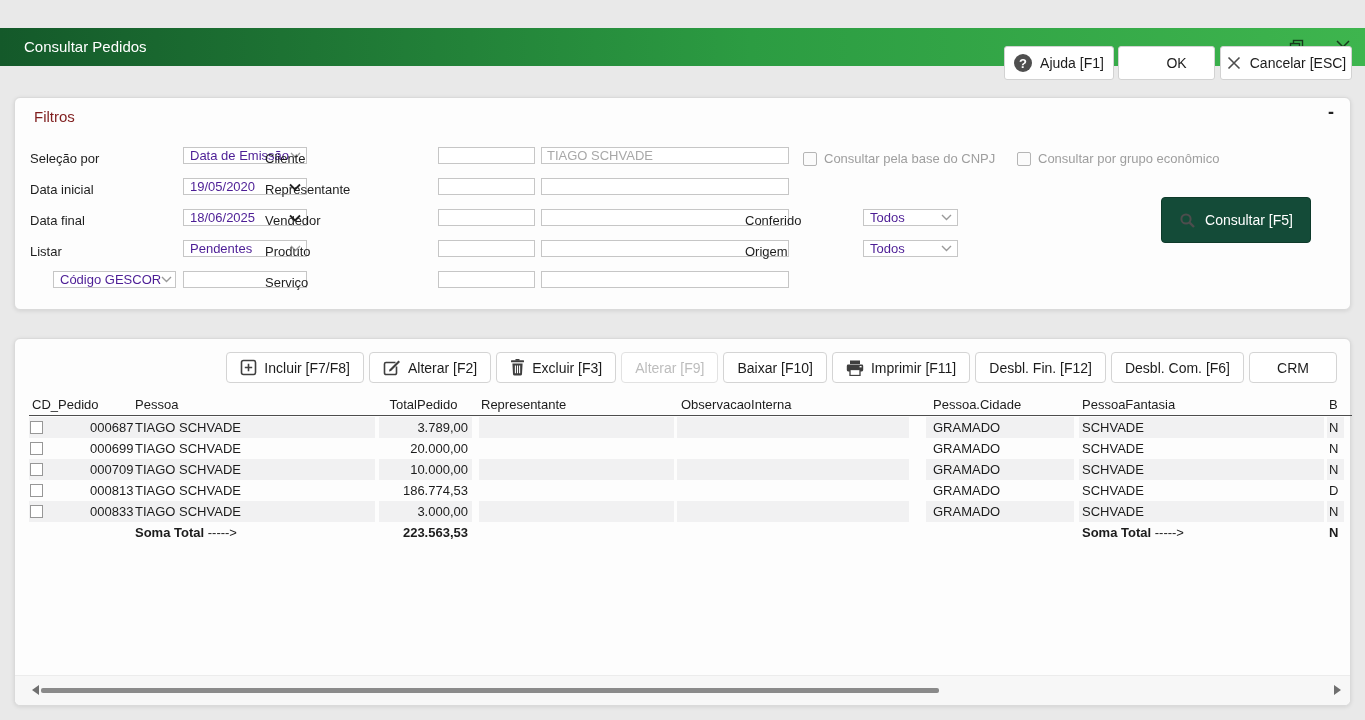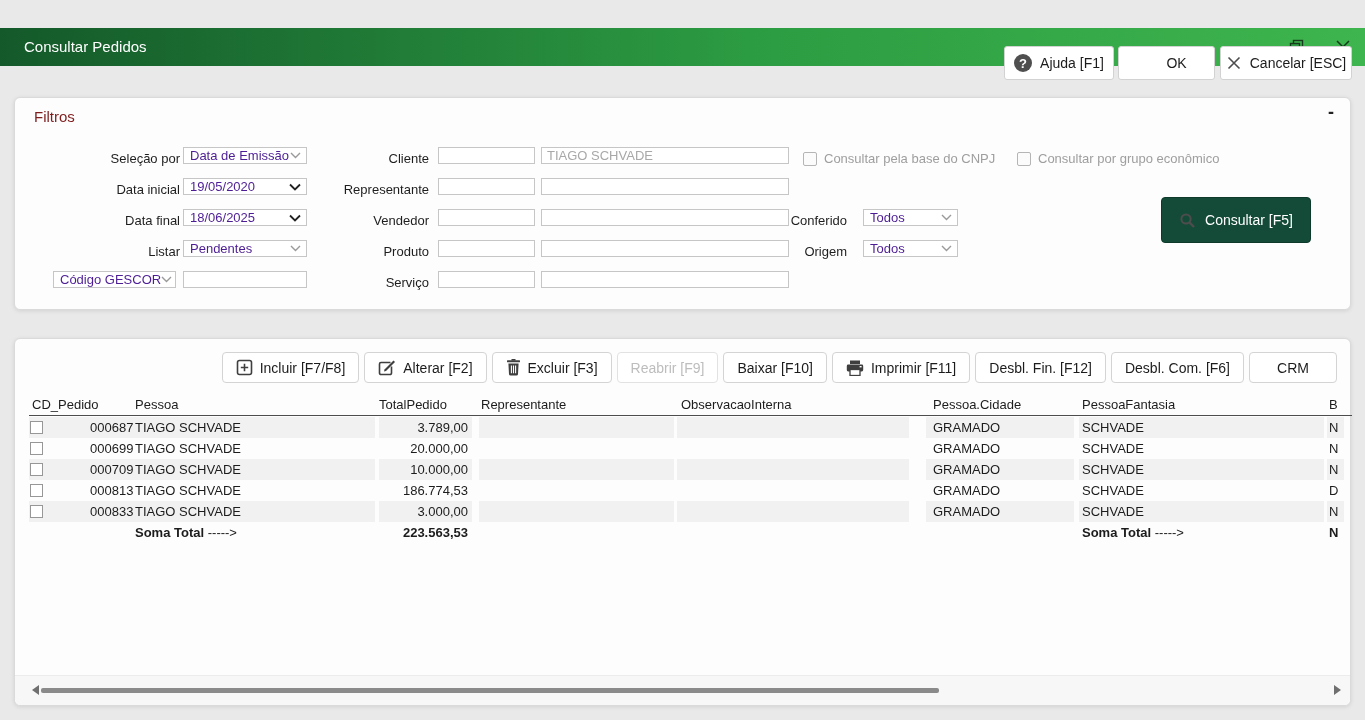--- a/index.html
+++ b/index.html
@@ -24,21 +24,21 @@
 
   
   .panel { position:absolute; background:#fdfdfd; border:1px solid #dadada; border-radius:6px;
     box-shadow:0 1px 4px rgba(0,0,0,0.10); }
   #filters-panel { left:14px; top:97px; width:1337px; height:213px; }
   #results-panel { left:14px; top:338px; width:1337px; height:368px; }
 
   
   .filters-title { position:absolute; left:19px; top:10px; font-size:15px; color:#7f1d1d; }
   .collapse-dash { position:absolute; left:1306px; top:4px; font-size:18px; font-weight:bold; color:#222; cursor:pointer; width:20px; text-align:center; }
-  .flabel { position:absolute; height:23px; line-height:23px; font-size:13px; color:#1e1e1e; text-align:right; white-space:nowrap; }
+  .flabel { position:absolute; height:23px; line-height:23px; font-size:13px; color:#1e1e1e; white-space:nowrap; }
   .lblA { left:15px;  width:150px; }
   .lblB { left:250px; width:164px; }
   .lblC { left:730px; width:102px; }
   .fctl { position:absolute; height:17px; background:#ffffff; border:1px solid #c6c6c6; font-size:13px; color:#4c1d95; }
   .fsel { display:flex; align-items:center; justify-content:space-between; padding:0 5px 0 6px; cursor:pointer; white-space:nowrap; }
   .fsel svg { flex:0 0 auto; }
   .finput { padding:0 5px; outline:none; }
   input.finput::placeholder { color:#a8a8a8; opacity:1; }
   .r1{top:49px;} .r2{top:80px;} .r3{top:111px;} .r4{top:142px;} .r5{top:173px;}
   .selA { left:168px; width:124px; }
@@ -73,21 +73,21 @@
   .c1 { left:14px;  width:105px; display:flex; align-items:center; }
   .c2 { left:119px; width:241px; padding-left:1px; }
   .c3 { left:364px; width:93px;  text-align:right; padding-right:4px; }
   .c4 { left:464px; width:195px; padding-left:2px; }
   .c5 { left:662px; width:232px; padding-left:4px; }
   .c6 { left:911px; width:148px; padding-left:7px; }
   .c7 { left:1064px; width:245px; padding-left:3px; }
   .c8 { left:1312px; width:17px; padding-left:2px; }
   .hc1 { left:17px;  width:102px; }
   .hc2 { left:119px; width:241px; padding-left:1px; }
-  .hc3 { left:364px; width:93px; text-align:left; padding-right:4px; }
+  .hc3 { left:364px; width:93px; text-align:center; padding-right:4px; }
   .hc4 { left:464px; width:195px; padding-left:2px; }
   .hc5 { left:662px; width:232px; padding-left:4px; }
   .hc6 { left:911px; width:148px; padding-left:7px; }
   .hc7 { left:1064px; width:245px; padding-left:3px; }
   .hc8 { left:1312px; width:20px; padding-left:2px; }
   .trow.stripe .cell { background:#f1f1f2; }
   .rowcb { width:13px; height:13px; background:#ffffff; border:1px solid #979797; margin-left:1px; margin-right:4px; flex:0 0 auto; cursor:pointer; }
   .sumrow { position:absolute; left:0; top:183px; width:1337px; height:21px; }
   .sumrow .cell { font-weight:bold; }
   .sumrow .arrow { font-weight:normal; }
@@ -252,21 +252,21 @@
       <div class="tbtn">
         <svg width="15" height="17" viewBox="0 0 15 17">
           <rect x="1" y="1.2" width="13" height="2" rx="0.5" fill="#3f3f3f"></rect>
           <rect x="5.5" y="0" width="4" height="1.6" fill="#3f3f3f"></rect>
           <path d="M2.4 4.4 H12.6 L12 15.2 A1.6 1.6 0 0 1 10.4 16.6 H4.6 A1.6 1.6 0 0 1 3 15.2 Z" fill="#3f3f3f"></path>
           <path d="M5.4 6.5 V14.2 M7.5 6.5 V14.2 M9.6 6.5 V14.2" stroke="#ffffff" stroke-width="1.1"></path>
         </svg>
         <span>Excluir [F3]</span>
       </div>
       <div class="tbtn disabled">
-        <span>Reabrir [F9]</span>
+        <span>Alterar [F9]</span>
       </div>
       <div class="tbtn">
         <span>Baixar [F10]</span>
       </div>
       <div class="tbtn">
         <svg width="18" height="16" viewBox="0 0 18 16">
           <rect x="4" y="0.5" width="10" height="3.5" fill="#3f3f3f"></rect>
           <rect x="0.8" y="4.5" width="16.4" height="7" rx="1.4" fill="#3f3f3f"></rect>
           <rect x="4" y="9.5" width="10" height="6" fill="#ffffff" stroke="#3f3f3f" stroke-width="1.3"></rect>
           <rect x="13.6" y="6" width="2" height="1.4" fill="#ffffff"></rect>

